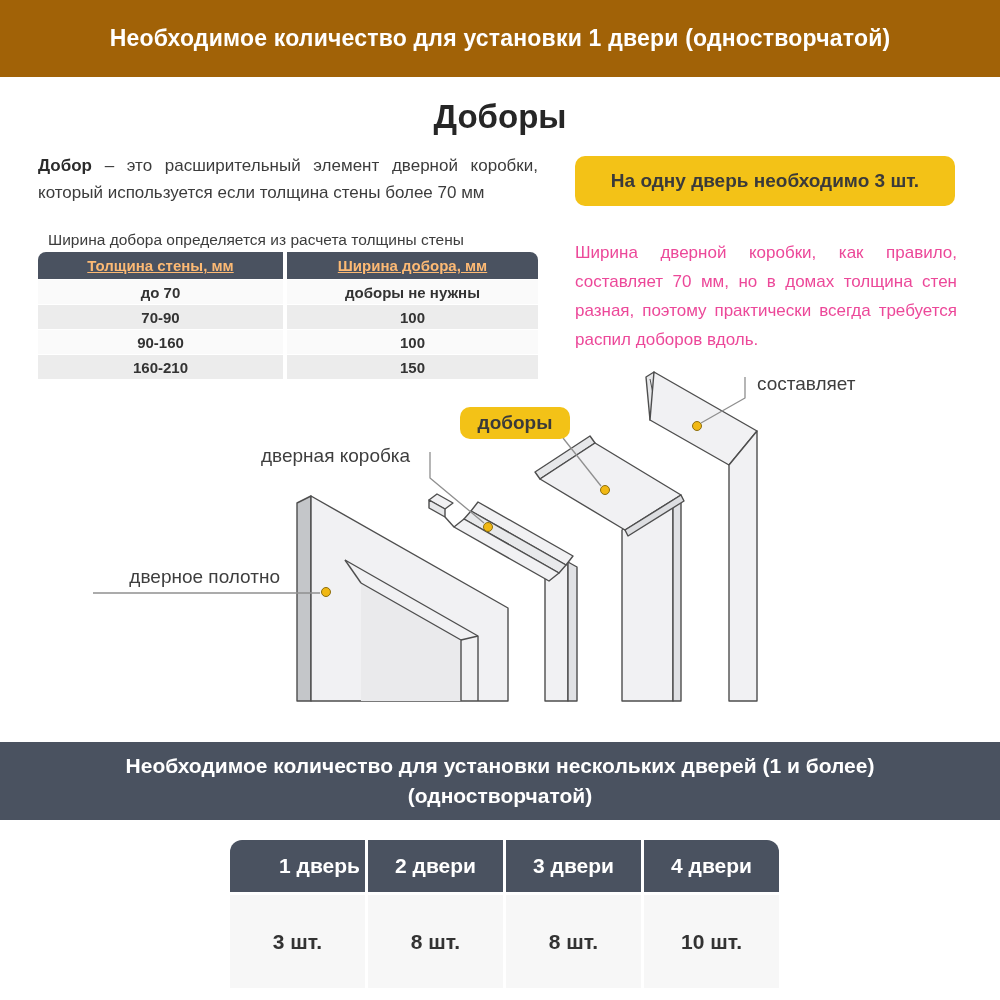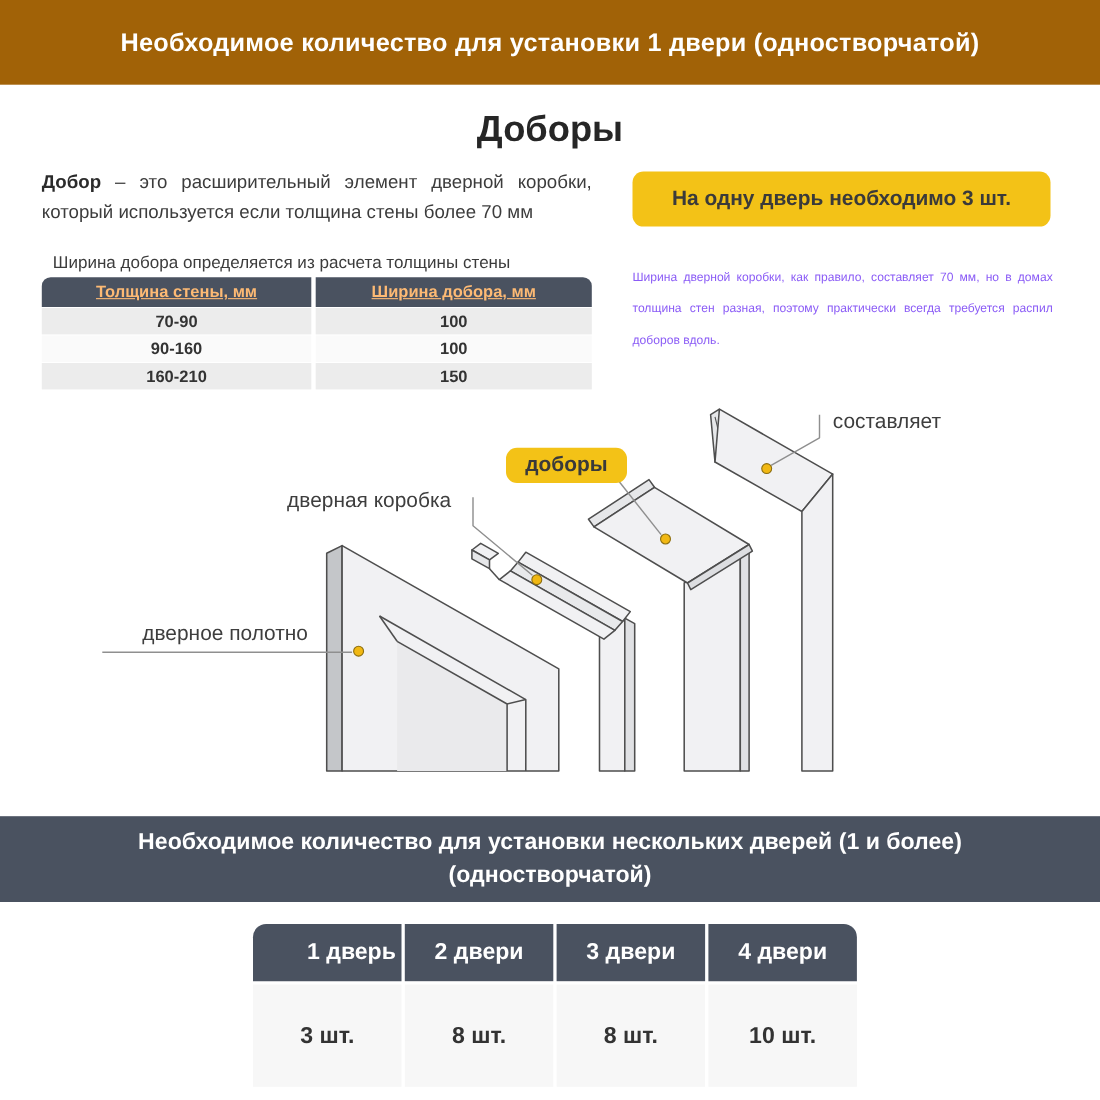--- a/index.html
+++ b/index.html
@@ -50,21 +50,21 @@
   .wt-row.odd  .cell { background:#FAFAFA; }
   .wt-row.even .cell { background:#ECECEC; }
   
   .badge {
     position:absolute; left:575px; top:156px; width:380px; height:50px;
     background:#F3C217; border-radius:10px; display:flex; align-items:center; justify-content:center;
     font-size:19px; font-weight:bold; color:#3a3a3a;
   }
   .rightp {
     position:absolute; left:575px; top:238px; width:382px;
-    font-size:11px; line-height:29px; text-align:justify; color:#8b5cf6;
+    font-size:17px; line-height:29px; text-align:justify; color:#ec4899;
   }
   
   .diagram { position:absolute; left:0; top:365px; width:1000px; height:350px; }
   .dlabel { position:absolute; font-size:19px; color:#3e3e3e; white-space:nowrap; }
   .lbl-leaf  { left:70px;  top:566px; width:210px; text-align:right; }
   .lbl-frame { left:261px; top:445px; }
   .lbl-casing{ left:757px; top:373px; }
   .lbl-ext {
     position:absolute; left:460px; top:407px; width:110px; height:32px;
     background:#F3C217; border-radius:10px; text-align:center; line-height:32px;
@@ -97,20 +97,24 @@
 
   <p class="def"><b>Добор</b><span> – это расширительный элемент дверной коробки, который используется если толщина стены более 70 мм</span></p>
 
   <div class="caption">Ширина добора определяется из расчета толщины стены</div>
 
   <div class="wall-table">
     <div class="wt-head">
       <div class="cell">Толщина стены, мм</div>
       <div class="cell">Ширина добора, мм</div>
     </div>
+    <div class="wt-row odd">
+      <div class="cell">до 70</div>
+      <div class="cell">доборы не нужны</div>
+    </div>
     <div class="wt-row even">
       <div class="cell">70-90</div>
       <div class="cell">100</div>
     </div>
     <div class="wt-row odd">
       <div class="cell">90-160</div>
       <div class="cell">100</div>
     </div>
     <div class="wt-row even">
       <div class="cell">160-210</div>

